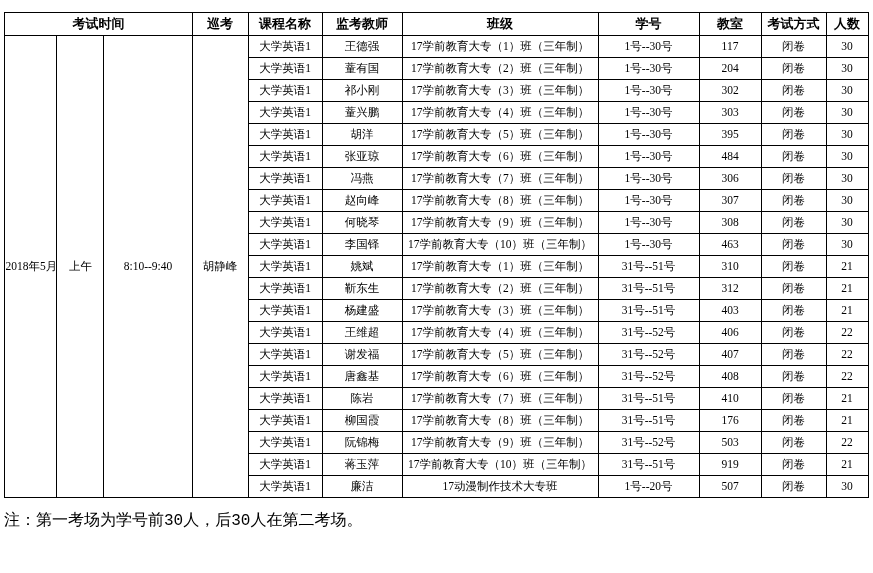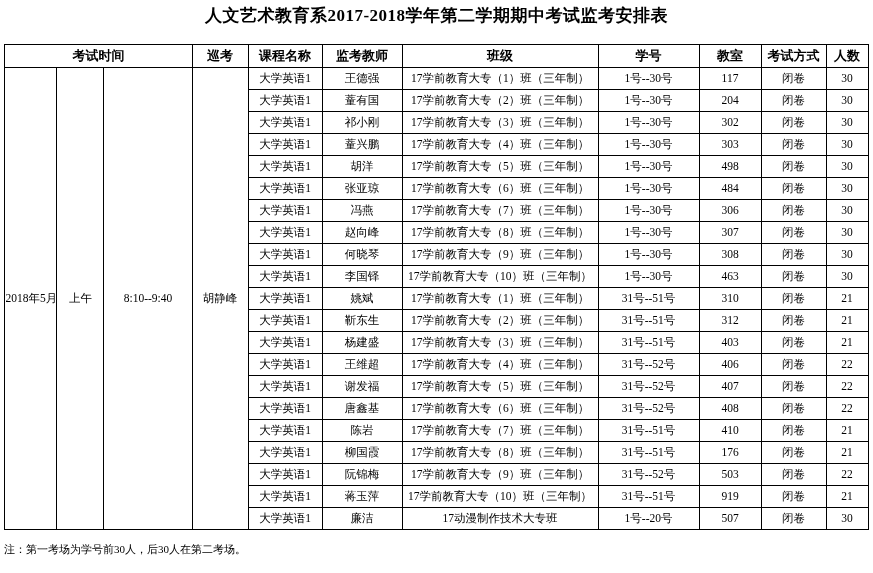--- a/index.html
+++ b/index.html
@@ -64,32 +64,31 @@
   .col-patrol { width: 56px; }
   .col-course { width: 74px; }
   .col-teacher { width: 80px; }
   .col-class { width: 196px; }
   .col-sno { width: 101px; }
   .col-room { width: 62px; }
   .col-mode { width: 65px; }
   .col-count { width: 42px; }
   .note {
     margin: 3px 0 13px 4px;
-    font-size: 11px;
-    font-family: Liberation Serif, serif;
+    font-size: 16px;
+    font-family: Liberation Mono, monospace;
     white-space: nowrap;
   }
   .hdr-time-group { font-size: 13px; }
 </style>
 </head>
 <body>
 
 <div class="page">
 
-  <div class="doc-title">人文艺术教育系2017-2018学年第二学期期中考试监考安排表</div>
 
   <table class="sched">
     <colgroup>
       <col class="col-date">
       <col class="col-ampm">
       <col class="col-time">
       <col class="col-patrol">
       <col class="col-course">
       <col class="col-teacher">
       <col class="col-class">
@@ -150,21 +149,21 @@
           <td>1号--30号</td>
           <td>303</td>
           <td>闭卷</td>
           <td>30</td>
         </tr>
         <tr>
           <td>大学英语1</td>
           <td>胡洋</td>
           <td>17学前教育大专（5）班（三年制）</td>
           <td>1号--30号</td>
-          <td>498</td>
+          <td>395</td>
           <td>闭卷</td>
           <td>30</td>
         </tr>
         <tr>
           <td>大学英语1</td>
           <td>张亚琼</td>
           <td>17学前教育大专（6）班（三年制）</td>
           <td>1号--30号</td>
           <td>484</td>
           <td>闭卷</td>

